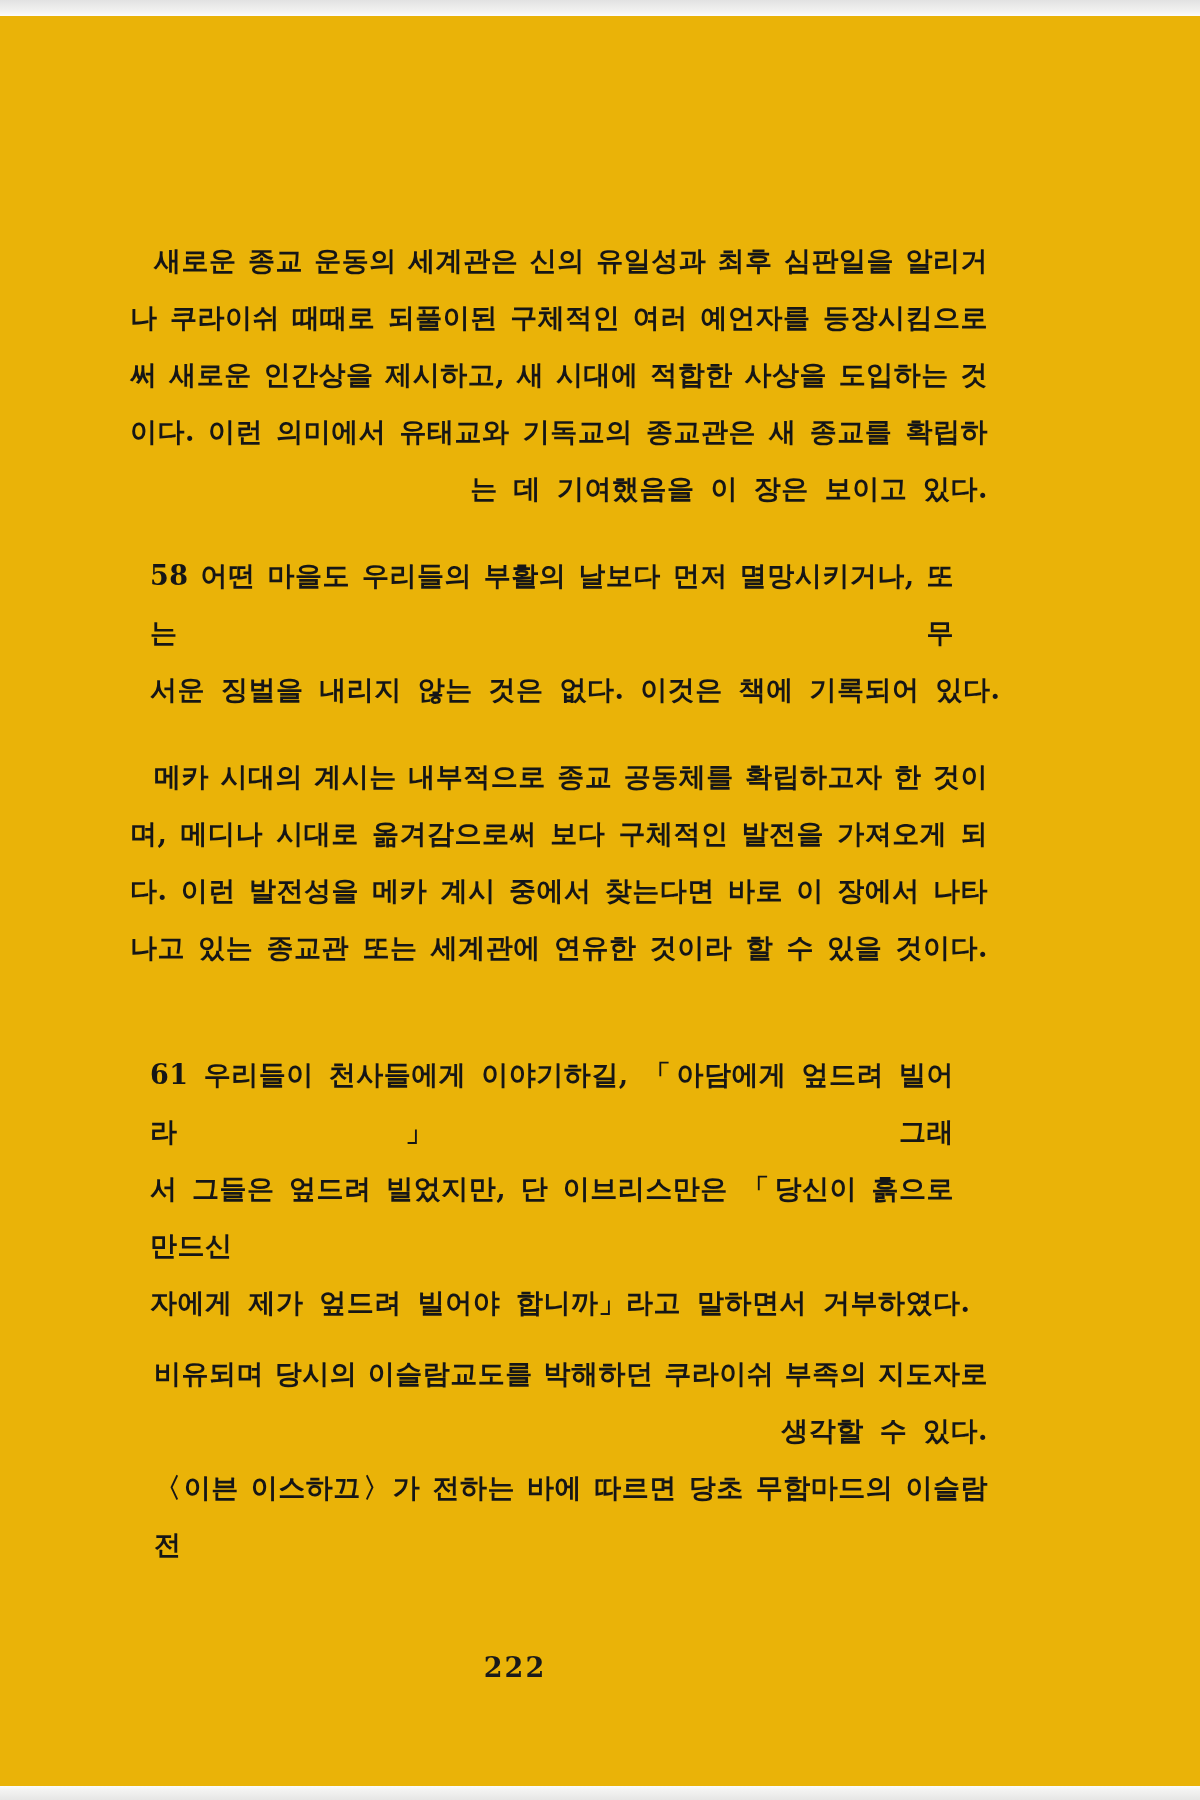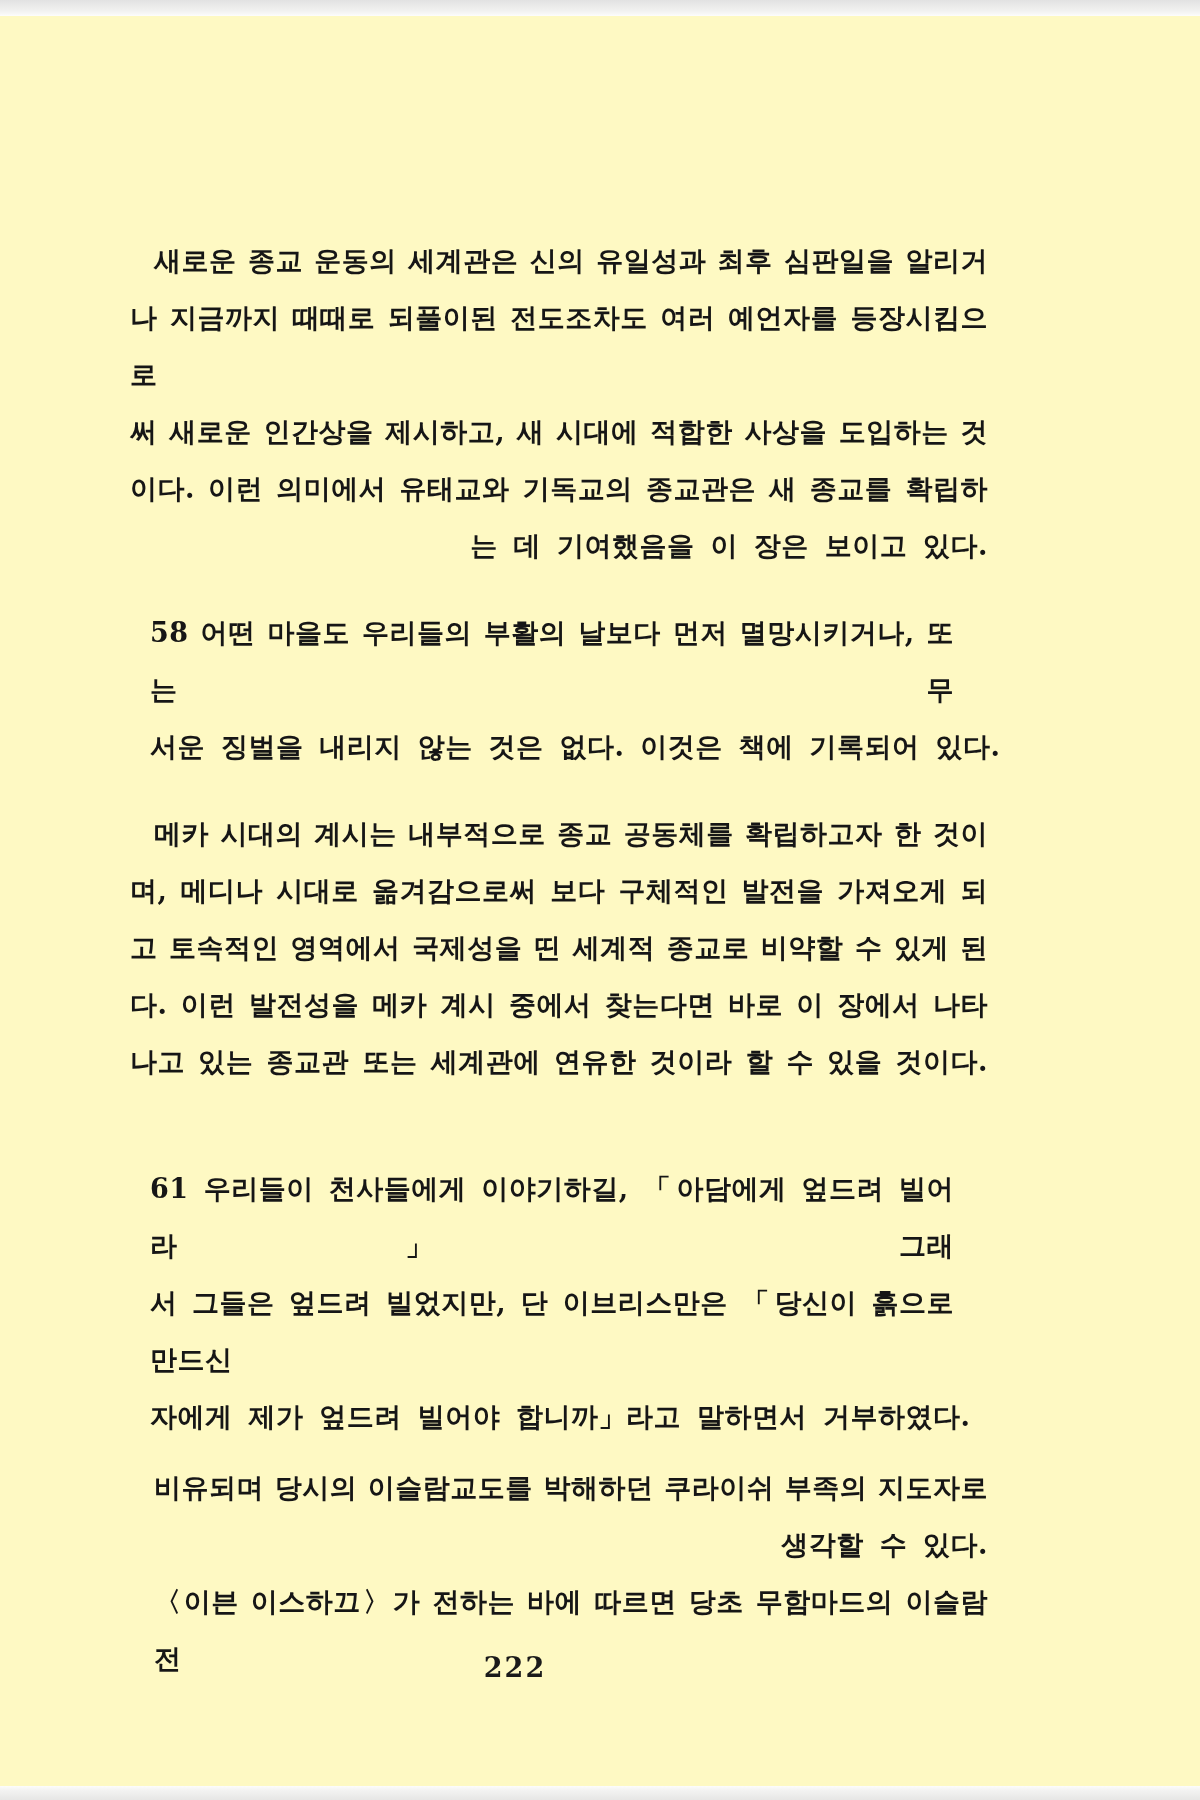--- a/index.html
+++ b/index.html
@@ -5,21 +5,21 @@
   html, body {
     margin: 0;
     padding: 0;
     background: #ffffff;
   }
   .page {
     position: relative;
     width: 1200px;
     height: 1800px;
     margin: 0 auto;
-    background: #fef9c3;
+    background: #eab308;
     overflow: hidden;
     font-family: "DejaVu Serif", "Liberation Serif", serif;
     color: #161616;
   }
   .scan-edge-top {
     position: absolute;
     top: 0; left: 0;
     width: 100%; height: 16px;
     background: linear-gradient(180deg, #e2e2e2 0%, #f2f2f1 70%, #fdfdfc 100%);
   }
@@ -83,33 +83,32 @@
 </head>
 <body>
 
 <div class="page">
   <div class="scan-edge-top"></div>
 
   <div class="text-column">
     <div>
         <div class="block commentary indent">
           <div class="line just">새로운 종교 운동의 세계관은 신의 유일성과 최후 심판일을 알리거</div>
-          <div class="line just">나 지금까지 때때로 되풀이된 전도조차도 여러 예언자를 등장시킴으로</div>
+          <div class="line just">나 쿠라이쉬 때때로 되풀이된 구체적인 여러 예언자를 등장시킴으로</div>
           <div class="line just">써 새로운 인간상을 제시하고, 새 시대에 적합한 사상을 도입하는 것</div>
           <div class="line just">이다. 이런 의미에서 유태교와 기독교의 종교관은 새 종교를 확립하</div>
           <div class="line">는 데 기여했음을 이 장은 보이고 있다.</div>
         </div>
         <div class="block verse gap-md">
           <div class="line just">58 어떤 마을도 우리들의 부활의 날보다 먼저 멸망시키거나, 또는 무</div>
           <div class="line">서운 징벌을 내리지 않는 것은 없다. 이것은 책에 기록되어 있다.</div>
         </div>
         <div class="block commentary indent gap-md">
           <div class="line just">메카 시대의 계시는 내부적으로 종교 공동체를 확립하고자 한 것이</div>
           <div class="line just">며, 메디나 시대로 옮겨감으로써 보다 구체적인 발전을 가져오게 되</div>
-          <div class="line just">고 토속적인 영역에서 국제성을 띤 세계적 종교로 비약할 수 있게 된</div>
           <div class="line just">다. 이런 발전성을 메카 계시 중에서 찾는다면 바로 이 장에서 나타</div>
           <div class="line just">나고 있는 종교관 또는 세계관에 연유한 것이라 할 수 있을 것이다.</div>
         </div>
         <div class="block verse gap-lg">
           <div class="line just">61 우리들이 천사들에게 이야기하길, 「아담에게 엎드려 빌어라」 그래</div>
           <div class="line just">서 그들은 엎드려 빌었지만, 단 이브리스만은 「당신이 흙으로 만드신</div>
           <div class="line">자에게 제가 엎드려 빌어야 합니까」라고 말하면서 거부하였다.</div>
         </div>
         <div class="block commentary indent gap-sm">
           <div class="line just">비유되며 당시의 이슬람교도를 박해하던 쿠라이쉬 부족의 지도자로</div>

